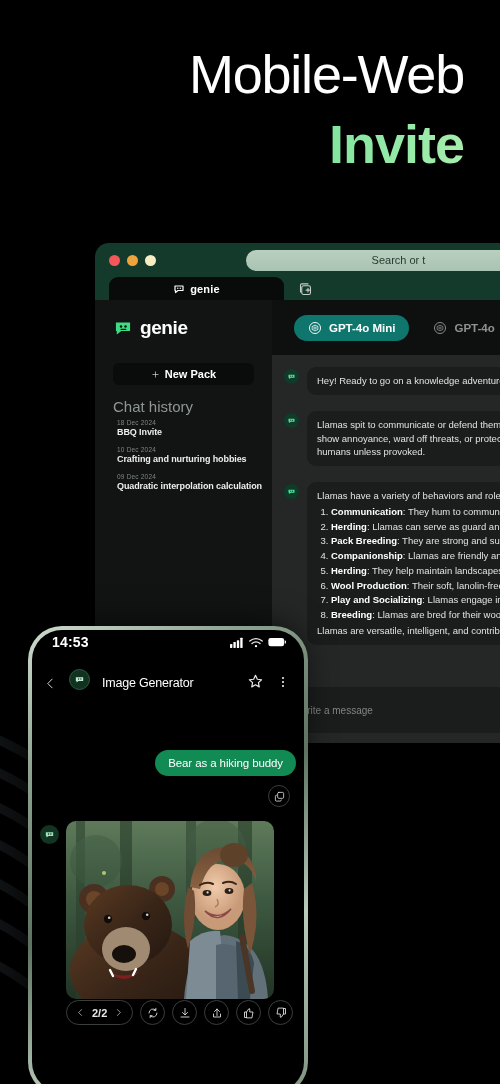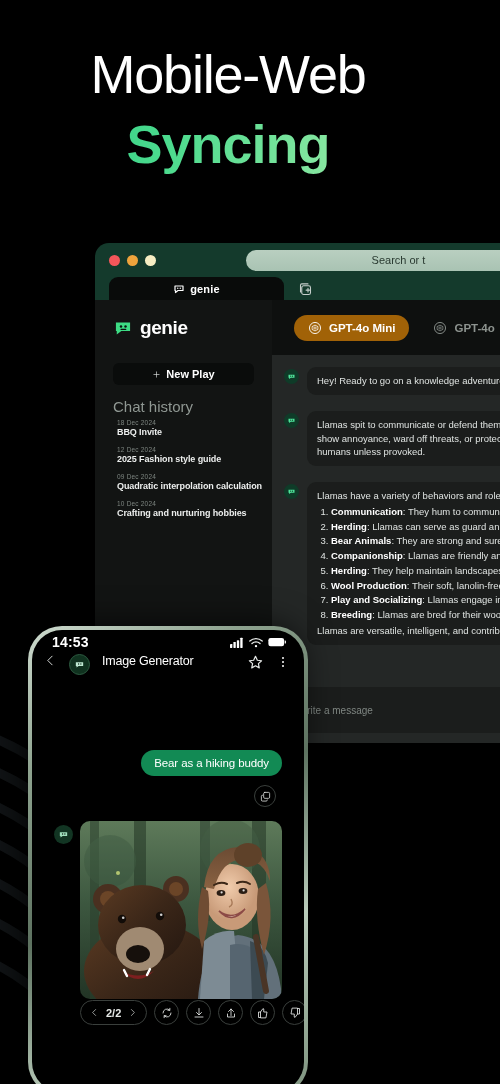--- a/index.html
+++ b/index.html
@@ -8,21 +8,21 @@
     background: #000;
     font-family: "Liberation Sans", sans-serif;
     overflow: hidden;
   }
   .stage { position: relative; width: 500px; height: 1084px; background: #000; overflow: hidden; }
 
   
   .bgwaves { position: absolute; left: -40px; bottom: -30px; width: 340px; height: 420px; opacity: .85; pointer-events: none; }
 
   
-  .headline { position: absolute; top: 46px; left: 0; width: 456px; text-align: center; }
+  .headline { position: absolute; top: 46px; left: 8px; width: 456px; text-align: right; }
   .headline .l1 {
     display: block; color: #fff; font-size: 54px; font-weight: 400;
     letter-spacing: -1.2px; line-height: 1.05;
   }
   .headline .l2 {
     display: block; font-size: 54px; font-weight: 700; letter-spacing: -1px;
     line-height: 1.25; margin-top: 8px;
     background: linear-gradient(100deg, #1ec77f 0%, #4ddb8e 38%, #86e6a0 72%, #a7edae 100%);
     -webkit-background-clip: text; background-clip: text; color: transparent;
   }
@@ -69,21 +69,21 @@
   .hist { padding: 0 10px 0 22px; }
   .hist-item { margin-bottom: 9px; }
   .hist-date { color: #7d8580; font-size: 6.5px; letter-spacing: .2px; margin-bottom: 1px; }
   .hist-title { color: #eceeed; font-size: 9px; font-weight: 600; letter-spacing: -.1px; white-space: nowrap; }
   .sb-footer { margin-top: auto; color: #b9c0bb; font-size: 11px; padding: 0 0 14px 18px; }
 
   
   .chat { flex: 1; background: #242726; position: relative; display: flex; flex-direction: column; }
   .modelbar { height: 55px; display: flex; align-items: center; gap: 10px; padding-left: 22px; background: #0e100f; }
   .pill { height: 26px; border-radius: 13px; display: flex; align-items: center; gap: 7px; padding: 0 14px; font-size: 11.5px; font-weight: 600; }
-  .pill.active { background: #a16207; color: #fff; }
+  .pill.active { background: #0f766e; color: #fff; }
   .pill.inactive { color: #8d938f; }
   .gpt-mark { width: 14px; height: 14px; flex-shrink: 0; }
 
   .msgs { flex: 1; padding: 12px 0 0 12px; overflow: hidden; }
   .msg { display: flex; gap: 8px; margin-bottom: 16px; }
   .av {
     width: 15px; height: 15px; border-radius: 50%; background: #0f3b28;
     display: flex; align-items: center; justify-content: center; flex-shrink: 0; margin-top: 2px;
   }
   .bubble {
@@ -105,27 +105,27 @@
   .phone {
     position: absolute; left: 28px; top: 626px; width: 280px; height: 470px;
     border-radius: 34px; padding: 4px;
     background: linear-gradient(145deg,#cfdcd0 0%,#8ea38f 22%,#5d7260 48%,#b9cbba 72%,#7d927e 100%);
     box-shadow: -8px 0 34px rgba(0,0,0,.75);
   }
   .screen { width: 100%; height: 100%; border-radius: 30px; background: #000; overflow: hidden; position: relative; }
   .statusbar { height: 24px; display: flex; align-items: center; justify-content: space-between; padding: 0 18px 0 20px; }
   .clock { color: #fff; font-size: 14px; font-weight: 700; letter-spacing: .2px; }
   .statusicons { display: flex; align-items: center; gap: 5px; }
-  .ph-header { height: 36px; display: flex; align-items: flex-start; gap: 12px; padding: 0 14px 0 12px; }
+  .ph-header { height: 36px; display: flex; align-items: flex-end; gap: 12px; padding: 0 14px 0 12px; }
   .ph-avatar {
     width: 21px; height: 21px; border-radius: 50%; background: #10321f;
     border: 1px solid #2d5b41; display: flex; align-items: center; justify-content: center;
   }
   .ph-title { color: #fff; font-size: 12.5px; font-weight: 500; flex: 1; letter-spacing: -.2px; }
-  .ph-body { padding: 0 22px; }
+  .ph-body { padding: 0 8px; }
   .user-row { display: flex; justify-content: flex-end; margin-top: 60px; }
   .user-bubble {
     background: #128a54; color: #fff; font-size: 11.5px; font-weight: 500;
     border-radius: 14px; padding: 7px 13px; letter-spacing: -.1px;
   }
   .copy-row { display: flex; justify-content: flex-end; margin-top: 9px; padding-right: 6px; }
   .circ-btn {
     width: 22px; height: 22px; border-radius: 50%; border: 1px solid #3a3f3c;
     display: flex; align-items: center; justify-content: center;
   }
@@ -158,21 +158,21 @@
       <path d="M-10 96 C 108 126, 182 222, 198 420"></path>
       <path d="M-10 132 C 100 162, 168 248, 182 420"></path>
       <path d="M-10 170 C 92 200, 154 274, 166 420"></path>
       <path d="M-10 210 C 84 238, 140 300, 150 420"></path>
       <path d="M-10 252 C 74 278, 124 326, 134 420"></path>
     </g>
   </svg>
 
   <div class="headline">
     <span class="l1">Mobile-Web</span>
-    <span class="l2">Syncing</span>
+    <span class="l2">Invite</span>
   </div>
 
   <div class="browser">
 
     <div class="titlebar">
       <div class="lights">
         <span class="light l-red"></span>
         <span class="light l-yel"></span>
         <span class="light l-grn"></span>
       </div>
@@ -205,41 +205,37 @@
               <circle cx="15" cy="10.3" r="1.5" fill="#0b1410"></circle>
             <rect x="9" y="13" width="7" height="1.5" rx=".7" fill="#0b1410"></rect>
           </svg>
           <span class="brand-txt">genie</span>
         </div>
 
         <div class="newchat">
           <svg width="9" height="9" viewBox="0 0 24 24">
             <path d="M12 5v14M5 12h14" class="ico" stroke="#fff" stroke-width="3"></path>
           </svg>
-          <span>New Play</span>
+          <span>New Pack</span>
         </div>
 
         <div class="sb-label">Chat history</div>
 
         <div class="hist">
           <div class="hist-item">
             <div class="hist-date">18 Dec 2024</div>
             <div class="hist-title">BBQ Invite</div>
           </div>
           <div class="hist-item">
-            <div class="hist-date">12 Dec 2024</div>
-            <div class="hist-title">2025 Fashion style guide</div>
+            <div class="hist-date">10 Dec 2024</div>
+            <div class="hist-title">Crafting and nurturing hobbies</div>
           </div>
           <div class="hist-item">
             <div class="hist-date">09 Dec 2024</div>
             <div class="hist-title">Quadratic interpolation calculation</div>
-          </div>
-          <div class="hist-item">
-            <div class="hist-date">10 Dec 2024</div>
-            <div class="hist-title">Crafting and nurturing hobbies</div>
           </div>
         </div>
 
         <div class="sb-footer">Chat with Assistants</div>
       </div>
 
       <div class="chat">
 
         <div class="modelbar">
           <div class="pill active">
@@ -291,21 +287,21 @@
                   <path d="M4 7h16v8H10l-4.5 3.4V15H4z" fill="#4ee49a"></path>
                   <circle cx="10" cy="11" r="1.4" fill="#0d1a13"></circle>
                   <circle cx="15" cy="11" r="1.4" fill="#0d1a13"></circle>
                 </svg>
             </span>
             <div class="bubble">
               <div class="lead">Llamas have a variety of behaviors and roles</div>
               <ol>
                 <li><b>Communication</b><span>: They hum to communicate and use body language like ear positioning to convey mood.</span></li>
                 <li><b>Herding</b><span>: Llamas can serve as guard animals to protect herds from predators.</span></li>
-                <li><b>Bear Animals</b><span>: They are strong and sure-footed.</span></li>
+                <li><b>Pack Breeding</b><span>: They are strong and sure-footed.</span></li>
                 <li><b>Companionship</b><span>: Llamas are friendly and social.</span></li>
                 <li><b>Herding</b><span>: They help maintain landscapes.</span></li>
                 <li><b>Wool Production</b><span>: Their soft, lanolin-free fiber.</span></li>
                 <li><b>Play and Socializing</b><span>: Llamas engage in play like neck wrestling with one another.</span></li>
                 <li><b>Breeding</b><span>: Llamas are bred for their wool.</span></li>
               </ol>
               <div class="tail">Llamas are versatile, intelligent, and contribute</div>
             </div>
           </div>
 

